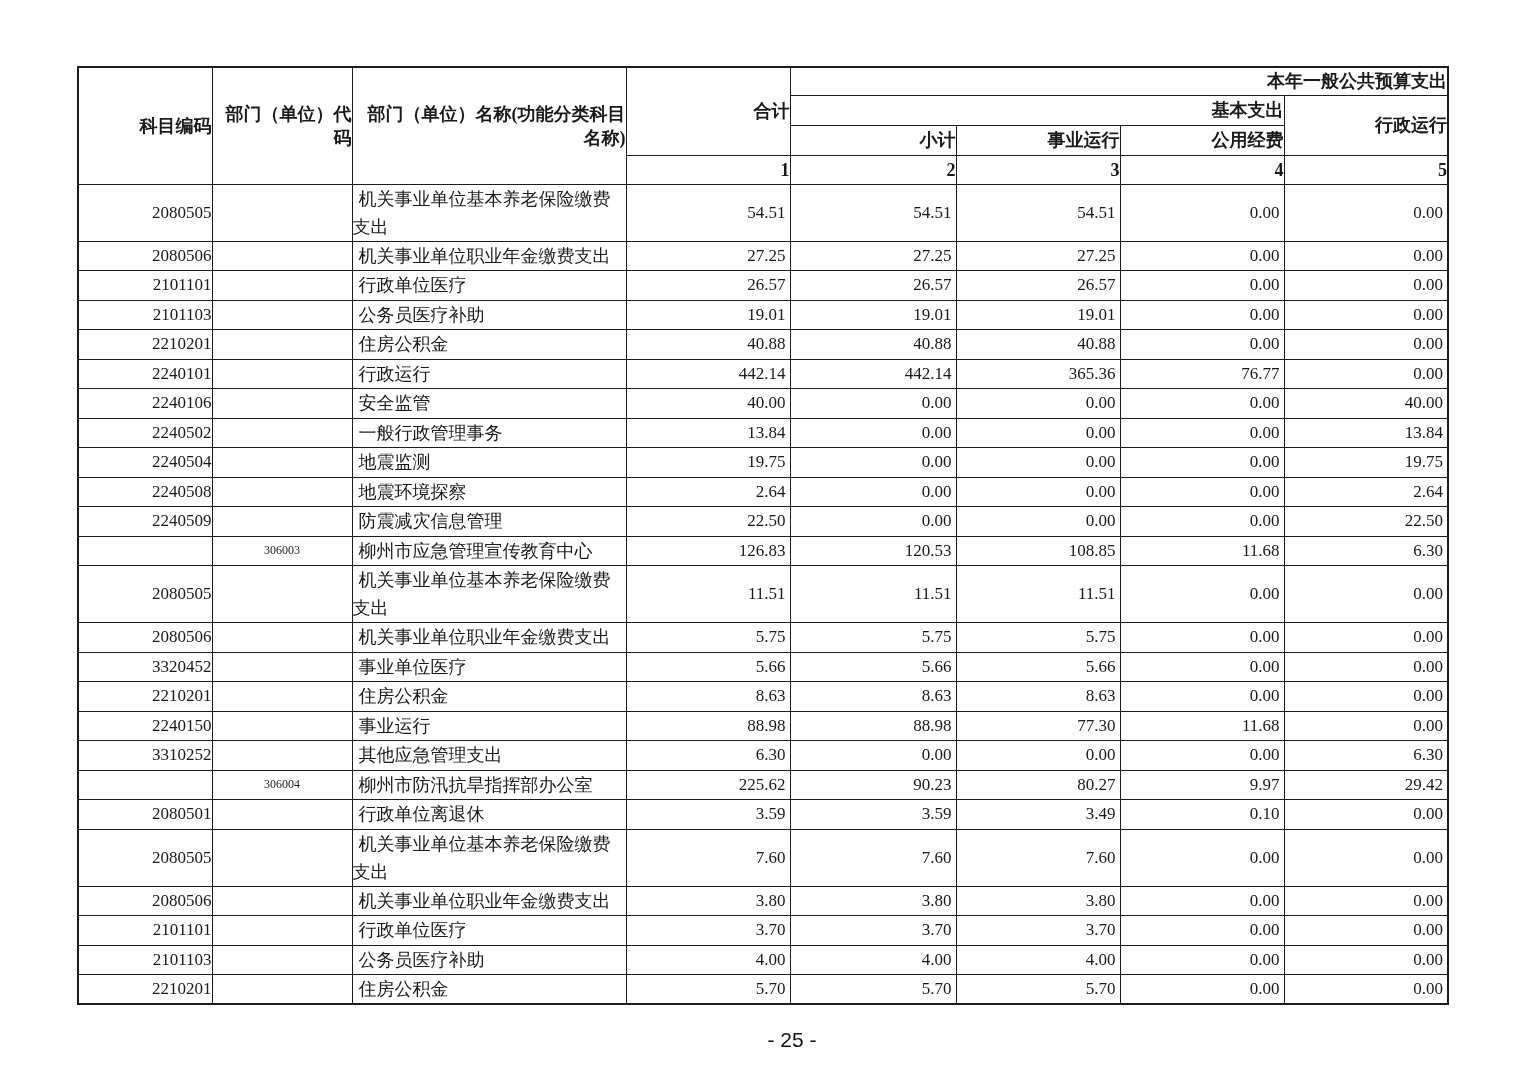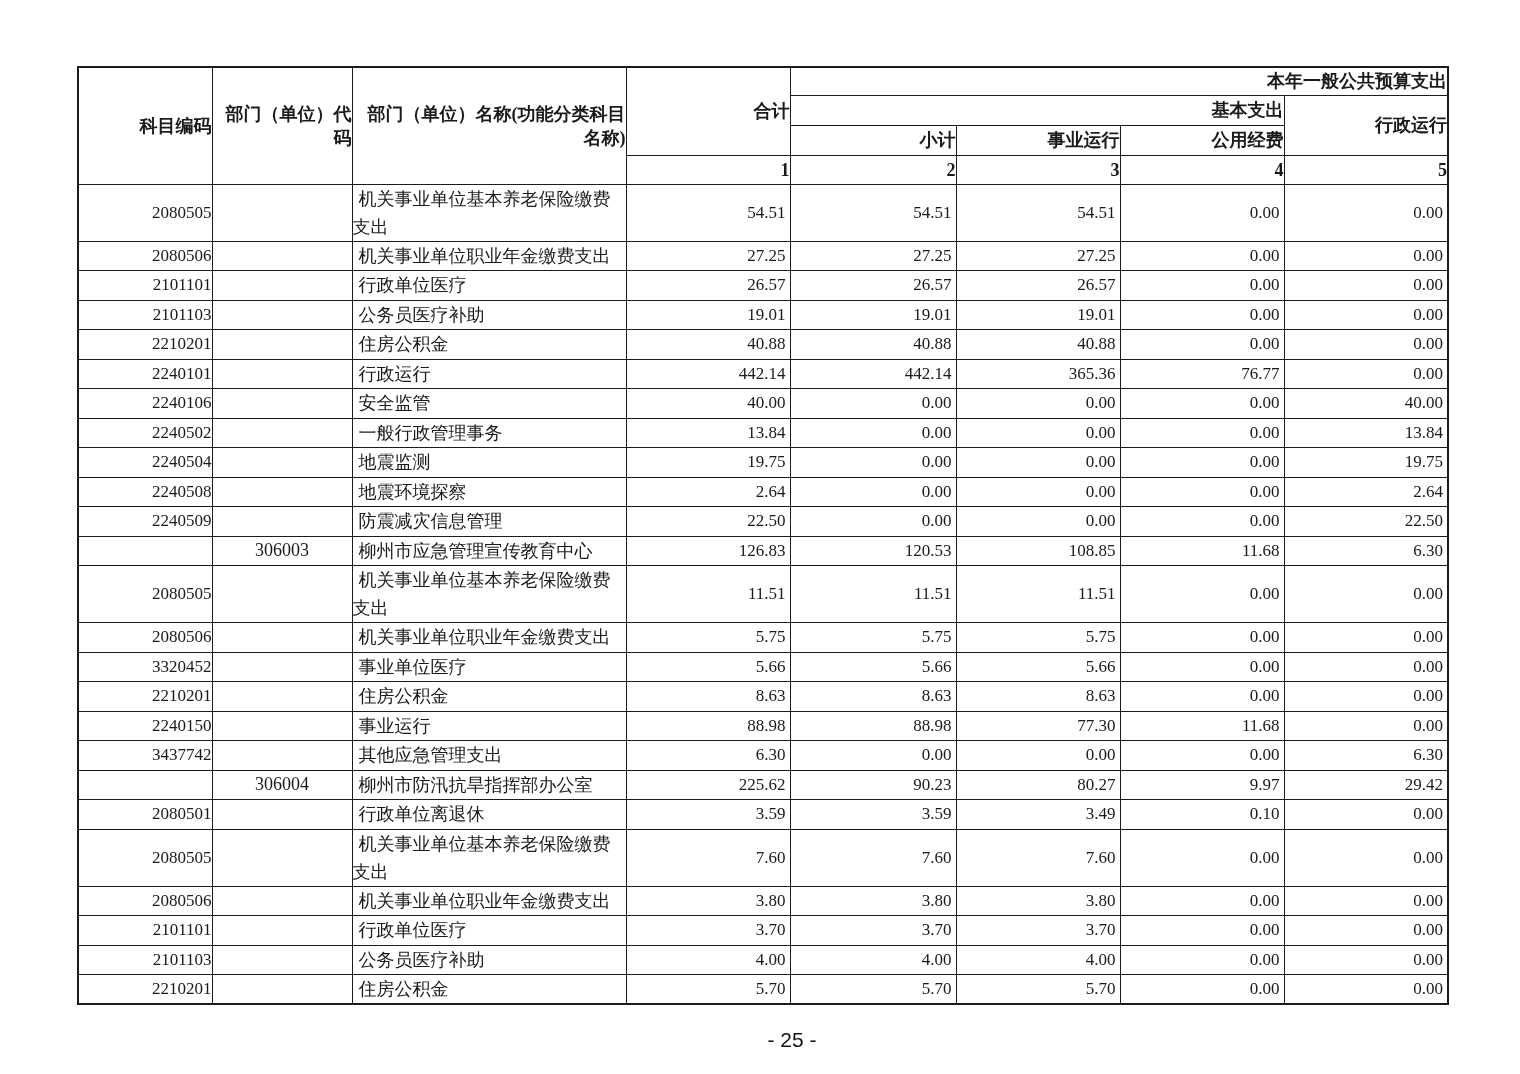--- a/index.html
+++ b/index.html
@@ -40,21 +40,21 @@
   .budget-table thead tr.h3 { height: 30px; }
   .budget-table thead tr.h4 { height: 29px; }
   .budget-table tbody tr { height: 29.5px; }
   td.code {
     text-align: right;
     padding-left: 9px;
     font-size: 17px;
   }
   td.dept {
     text-align: center;
-    font-size: 18px;
+    font-size: 12px;
   }
   td.name {
     text-align: left;
     padding-right: 2px;
     text-indent: 6px;
     line-height: 28px;
   }
   td.num {
     text-align: right;
     padding-right: 4px;
@@ -278,21 +278,21 @@
     <td class="code">2240150</td>
     <td class="dept"></td>
     <td class="name">事业运行</td>
     <td class="num">88.98</td>
     <td class="num">88.98</td>
     <td class="num">77.30</td>
     <td class="num">11.68</td>
     <td class="num">0.00</td>
   </tr>
         <tr>
-    <td class="code">3437742</td>
+    <td class="code">3310252</td>
     <td class="dept"></td>
     <td class="name">其他应急管理支出</td>
     <td class="num">6.30</td>
     <td class="num">0.00</td>
     <td class="num">0.00</td>
     <td class="num">0.00</td>
     <td class="num">6.30</td>
   </tr>
         <tr>
     <td class="code"></td>

